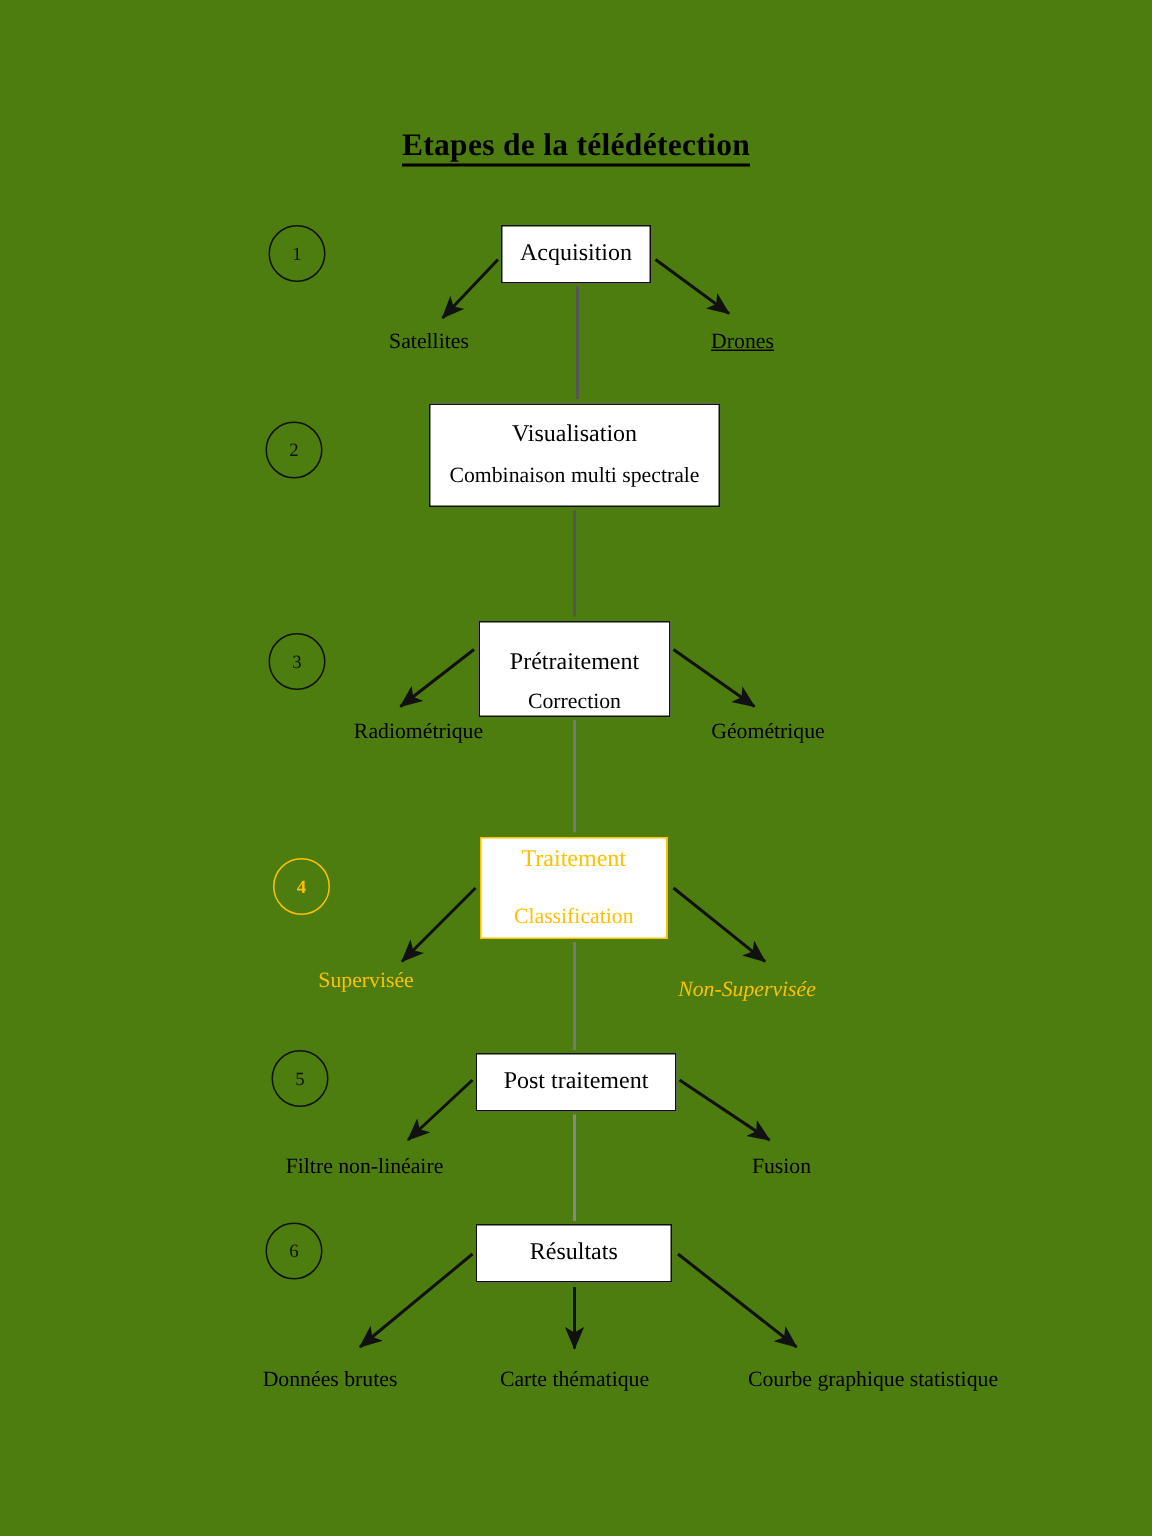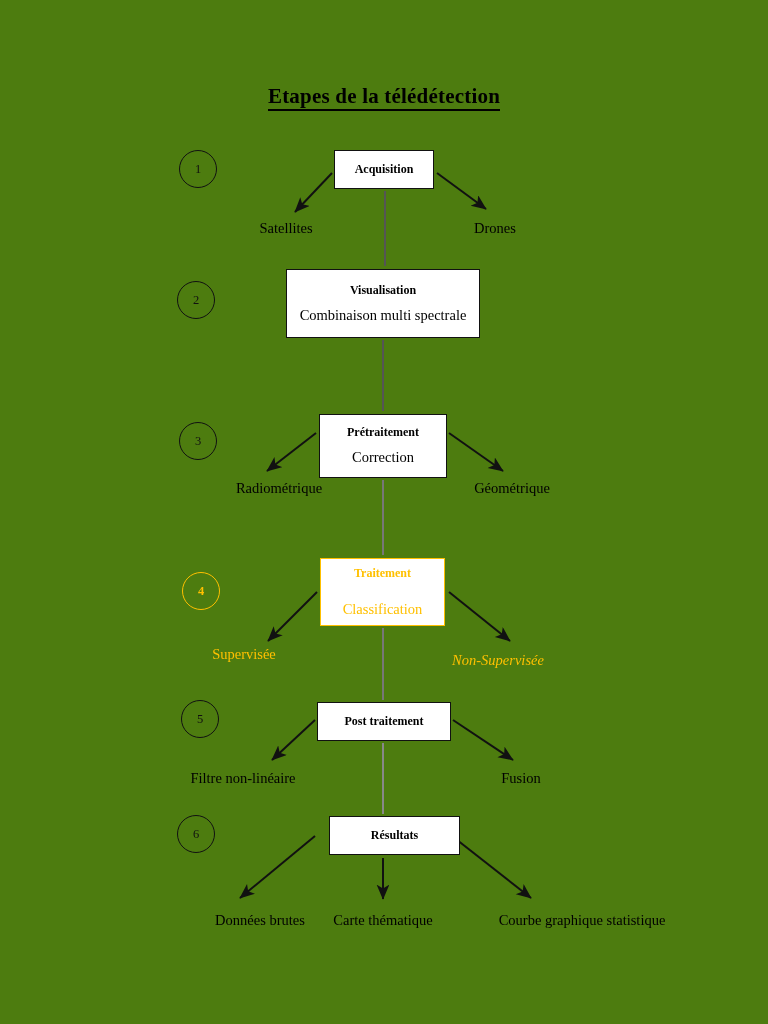--- a/index.html
+++ b/index.html
@@ -68,22 +68,22 @@
     box-sizing: border-box;
     border: 1.7px solid #111;
     background: #ffffff;
     display: flex;
     flex-direction: column;
     align-items: center;
     justify-content: center;
     text-align: center;
   }
   .node .ttl {
-    font-size: 12px;
-    font-weight: bold;
+    font-size: 16px;
+    font-weight: normal;
     line-height: 1.15;
   }
   .node .sub {
     font-size: 14.5px;
     font-weight: normal;
     line-height: 1.15;
     margin-top: 9px;
   }
   .node.accent {
     border: 1.6px solid #FFC000;
@@ -143,34 +143,34 @@
     <line x1="452" y1="836" x2="531" y2="898" stroke="#111" stroke-width="2" marker-end="url(#ahead)"></line>
   </svg>
 
   <div class="step-circle" style="left:179px; top:150px;">
     <span>1</span>
   </div>
   <div class="node" style="left:334px; top:150px; width:100px; height:39px;">
     <div class="ttl">Acquisition</div>
   </div>
   <div class="leaf" style="left:286px; top:220px;">Satellites</div>
-  <div class="leaf" style="left:495px; top:220px;">Drones</div>
+  <div class="leaf" style="left:495px; top:220px;text-decoration:underline;">Drones</div>
 
   <div class="step-circle" style="left:177px; top:281px;">
     <span>2</span>
   </div>
   <div class="node" style="left:286px; top:269px; width:194px; height:69px;">
     <div class="ttl">Visualisation</div>
     <div class="sub">Combinaison multi spectrale</div>
   </div>
 
   <div class="step-circle" style="left:179px; top:422px;">
     <span>3</span>
   </div>
-  <div class="node" style="left:319px; top:414px; width:128px; height:64px;">
+  <div class="node" style="left:319px; top:414px; width:128px; height:64px;justify-content:flex-end;">
     <div class="ttl">Prétraitement</div>
     <div class="sub">Correction</div>
   </div>
   <div class="leaf" style="left:279px; top:480px;">Radiométrique</div>
   <div class="leaf" style="left:512px; top:480px;">Géométrique</div>
 
   <div class="step-circle accent" style="left:182px; top:572px;">
     <span>4</span>
   </div>
   <div class="node accent" style="left:320px; top:558px; width:125px; height:68px;gap:11px;">
@@ -185,20 +185,20 @@
   </div>
   <div class="node" style="left:317px; top:702px; width:134px; height:39px;">
     <div class="ttl">Post traitement</div>
   </div>
   <div class="leaf" style="left:243px; top:770px;">Filtre non-linéaire</div>
   <div class="leaf" style="left:521px; top:770px;text-align:right;">Fusion</div>
 
   <div class="step-circle" style="left:177px; top:815px;">
     <span>6</span>
   </div>
-  <div class="node" style="left:317px; top:816px; width:131px; height:39px;margin-left:12px;">
+  <div class="node" style="left:317px; top:816px; width:131px; height:39px;">
     <div class="ttl">Résultats</div>
   </div>
-  <div class="leaf" style="left:220px; top:912px;margin-left:40px;">Données brutes</div>
+  <div class="leaf" style="left:220px; top:912px;">Données brutes</div>
   <div class="leaf" style="left:383px; top:912px;">Carte thématique</div>
   <div class="leaf" style="left:582px; top:912px;">Courbe graphique statistique</div>
 
 </div>
 
 </body></html>

